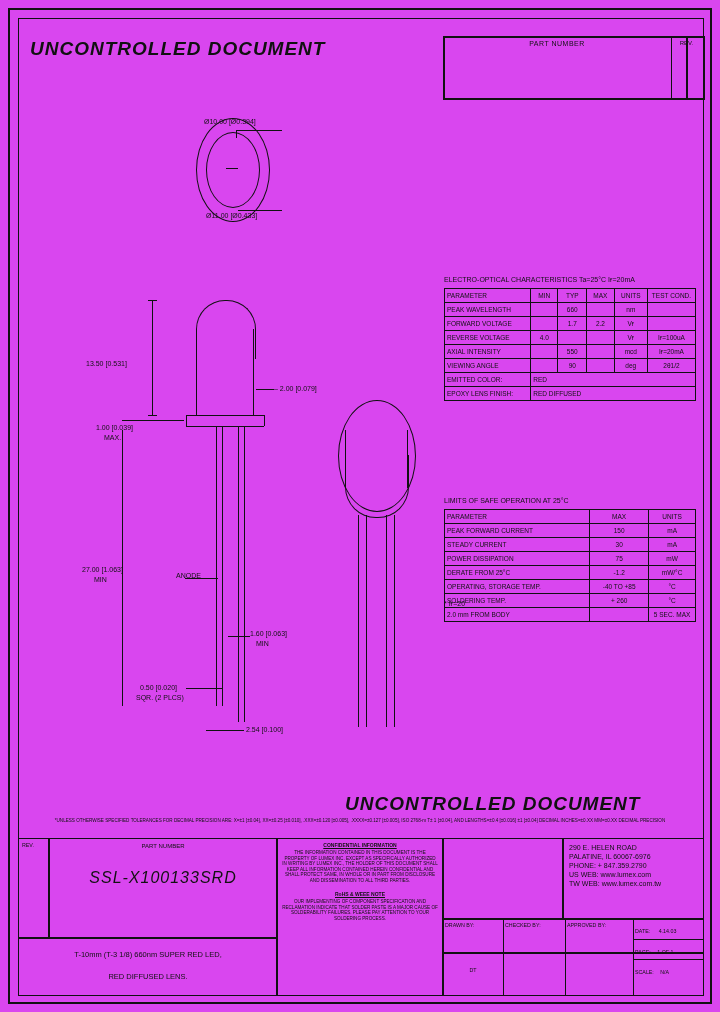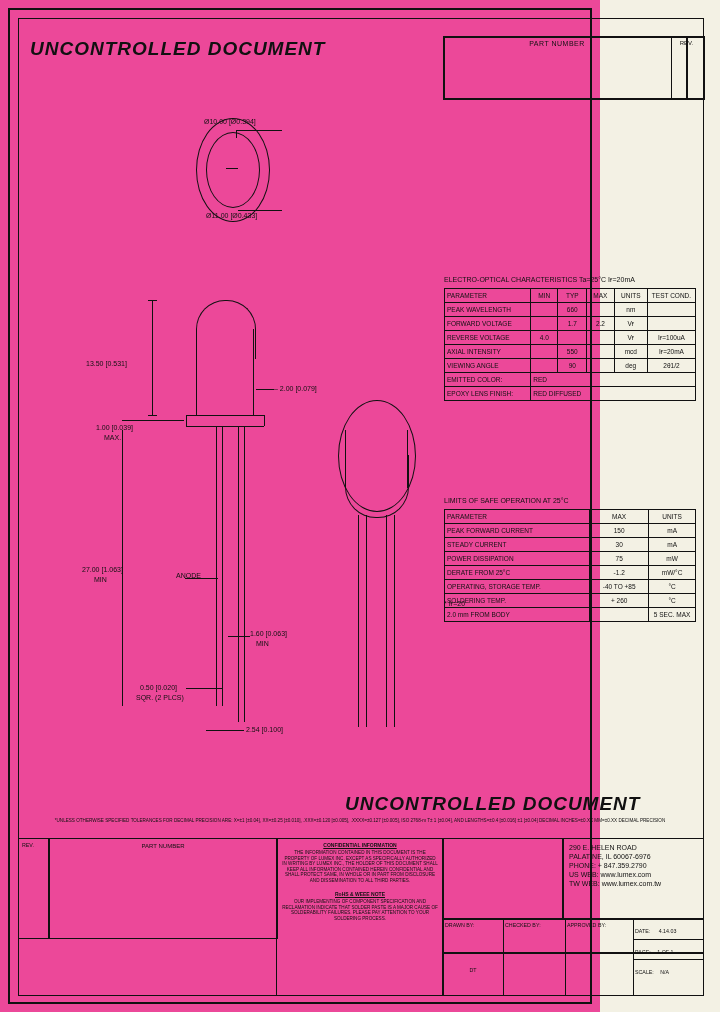--- a/index.html
+++ b/index.html
@@ -1,17 +1,17 @@
 <!DOCTYPE html>
 <html><head>
 <meta charset="utf-8">
 <style>
   html,body{margin:0;padding:0;background:#f3f1e4;}
   body{width:720px;height:1012px;font-family:"Liberation Sans",sans-serif;color:#111;overflow:hidden;}
-  .page{position:relative;width:600px;height:1012px;background:#ec4899;}
+  .page{position:relative;width:720px;height:1012px;background:#d946ef;}
   .outer-border{position:absolute;left:8px;top:8px;right:8px;bottom:8px;border:2px solid #111;}
   .inner-border{position:absolute;left:18px;top:18px;width:684px;height:976px;border:1px solid #111;}
 
   .wm{position:absolute;font-style:italic;font-weight:bold;letter-spacing:1px;color:#111;
       font-family:"Liberation Sans",sans-serif;white-space:nowrap;}
   .wm1{left:30px;top:38px;font-size:19px;}
   .wm2{left:345px;top:793px;font-size:19px;}
 
   
   .pn-box{position:absolute;left:443px;top:36px;width:241px;height:60px;border:2px solid #111;}
@@ -243,22 +243,27 @@
   <div class="lbl" style="left:444px;top:600px;top:none;">* Iғ=20</div>
 
   <div class="notes ctr">*UNLESS OTHERWISE SPECIFIED TOLERANCES FOR DECIMAL PRECISION ARE: X=±1 [±0.04], XX=±0.25 [±0.010], .XXX=±0.120 [±0.005], .XXXX=±0.127 [±0.005],   ISO 2768-m T± 1 [±0.04],  AND LENGTHS=±0.4 [±0.016]    ±1 [±0.04]    DECIMAL INCHES=±0.XX   MM=±0.XX   DECIMAL PRECISION</div>
 
   <div class="tb tb-rev">
     <div class="small" style="padding:3px 3px;">REV.</div>
   </div>
 
   <div class="tb tb-pn">
     <div class="small ctr" style="padding-top:4px;font-size:6px;">PART NUMBER</div>
-  </div>
-
+    <div class="ctr" style="padding-top:18px;font-size:16px;font-style:italic;letter-spacing:1px;">SSL-X100133SRD</div>
+  </div>
+
+  <div class="tb tb-desc">
+    <div class="ctr" style="padding-top:12px;font-size:7.5px;">T-10mm (T-3 1/8) 660nm SUPER RED LED,</div>
+    <div class="ctr" style="padding-top:13px;font-size:7.5px;">RED DIFFUSED LENS.</div>
+  </div>
 
   <div class="tb tb-notice">
     <div class="ctr" style="padding:3px 4px 0;font-size:5px;font-weight:bold;text-decoration:underline;">CONFIDENTIAL INFORMATION</div>
     <div class="tiny ctr" style="padding:2px 5px;">THE INFORMATION CONTAINED IN THIS DOCUMENT IS THE PROPERTY OF LUMEX INC.  EXCEPT AS SPECIFICALLY AUTHORIZED IN WRITING BY LUMEX INC., THE HOLDER OF THIS DOCUMENT SHALL KEEP ALL INFORMATION CONTAINED HEREIN CONFIDENTIAL AND SHALL PROTECT SAME, IN WHOLE OR IN PART FROM DISCLOSURE AND DISSEMINATION TO ALL THIRD PARTIES.</div>
     <div class="ctr" style="padding:6px 4px 0;font-size:5px;font-weight:bold;text-decoration:underline;">RoHS &amp; WEEE NOTE</div>
     <div class="tiny ctr" style="padding:2px 5px;">OUR IMPLEMENTING OF COMPONENT SPECIFICATION AND RECLAMATION INDICATE THAT SOLDER PASTE IS A MAJOR CAUSE OF SOLDERABILITY FAILURES. PLEASE PAY ATTENTION TO YOUR SOLDERING PROCESS.</div>
   </div>
 
   <div class="tb tb-logo">
     

